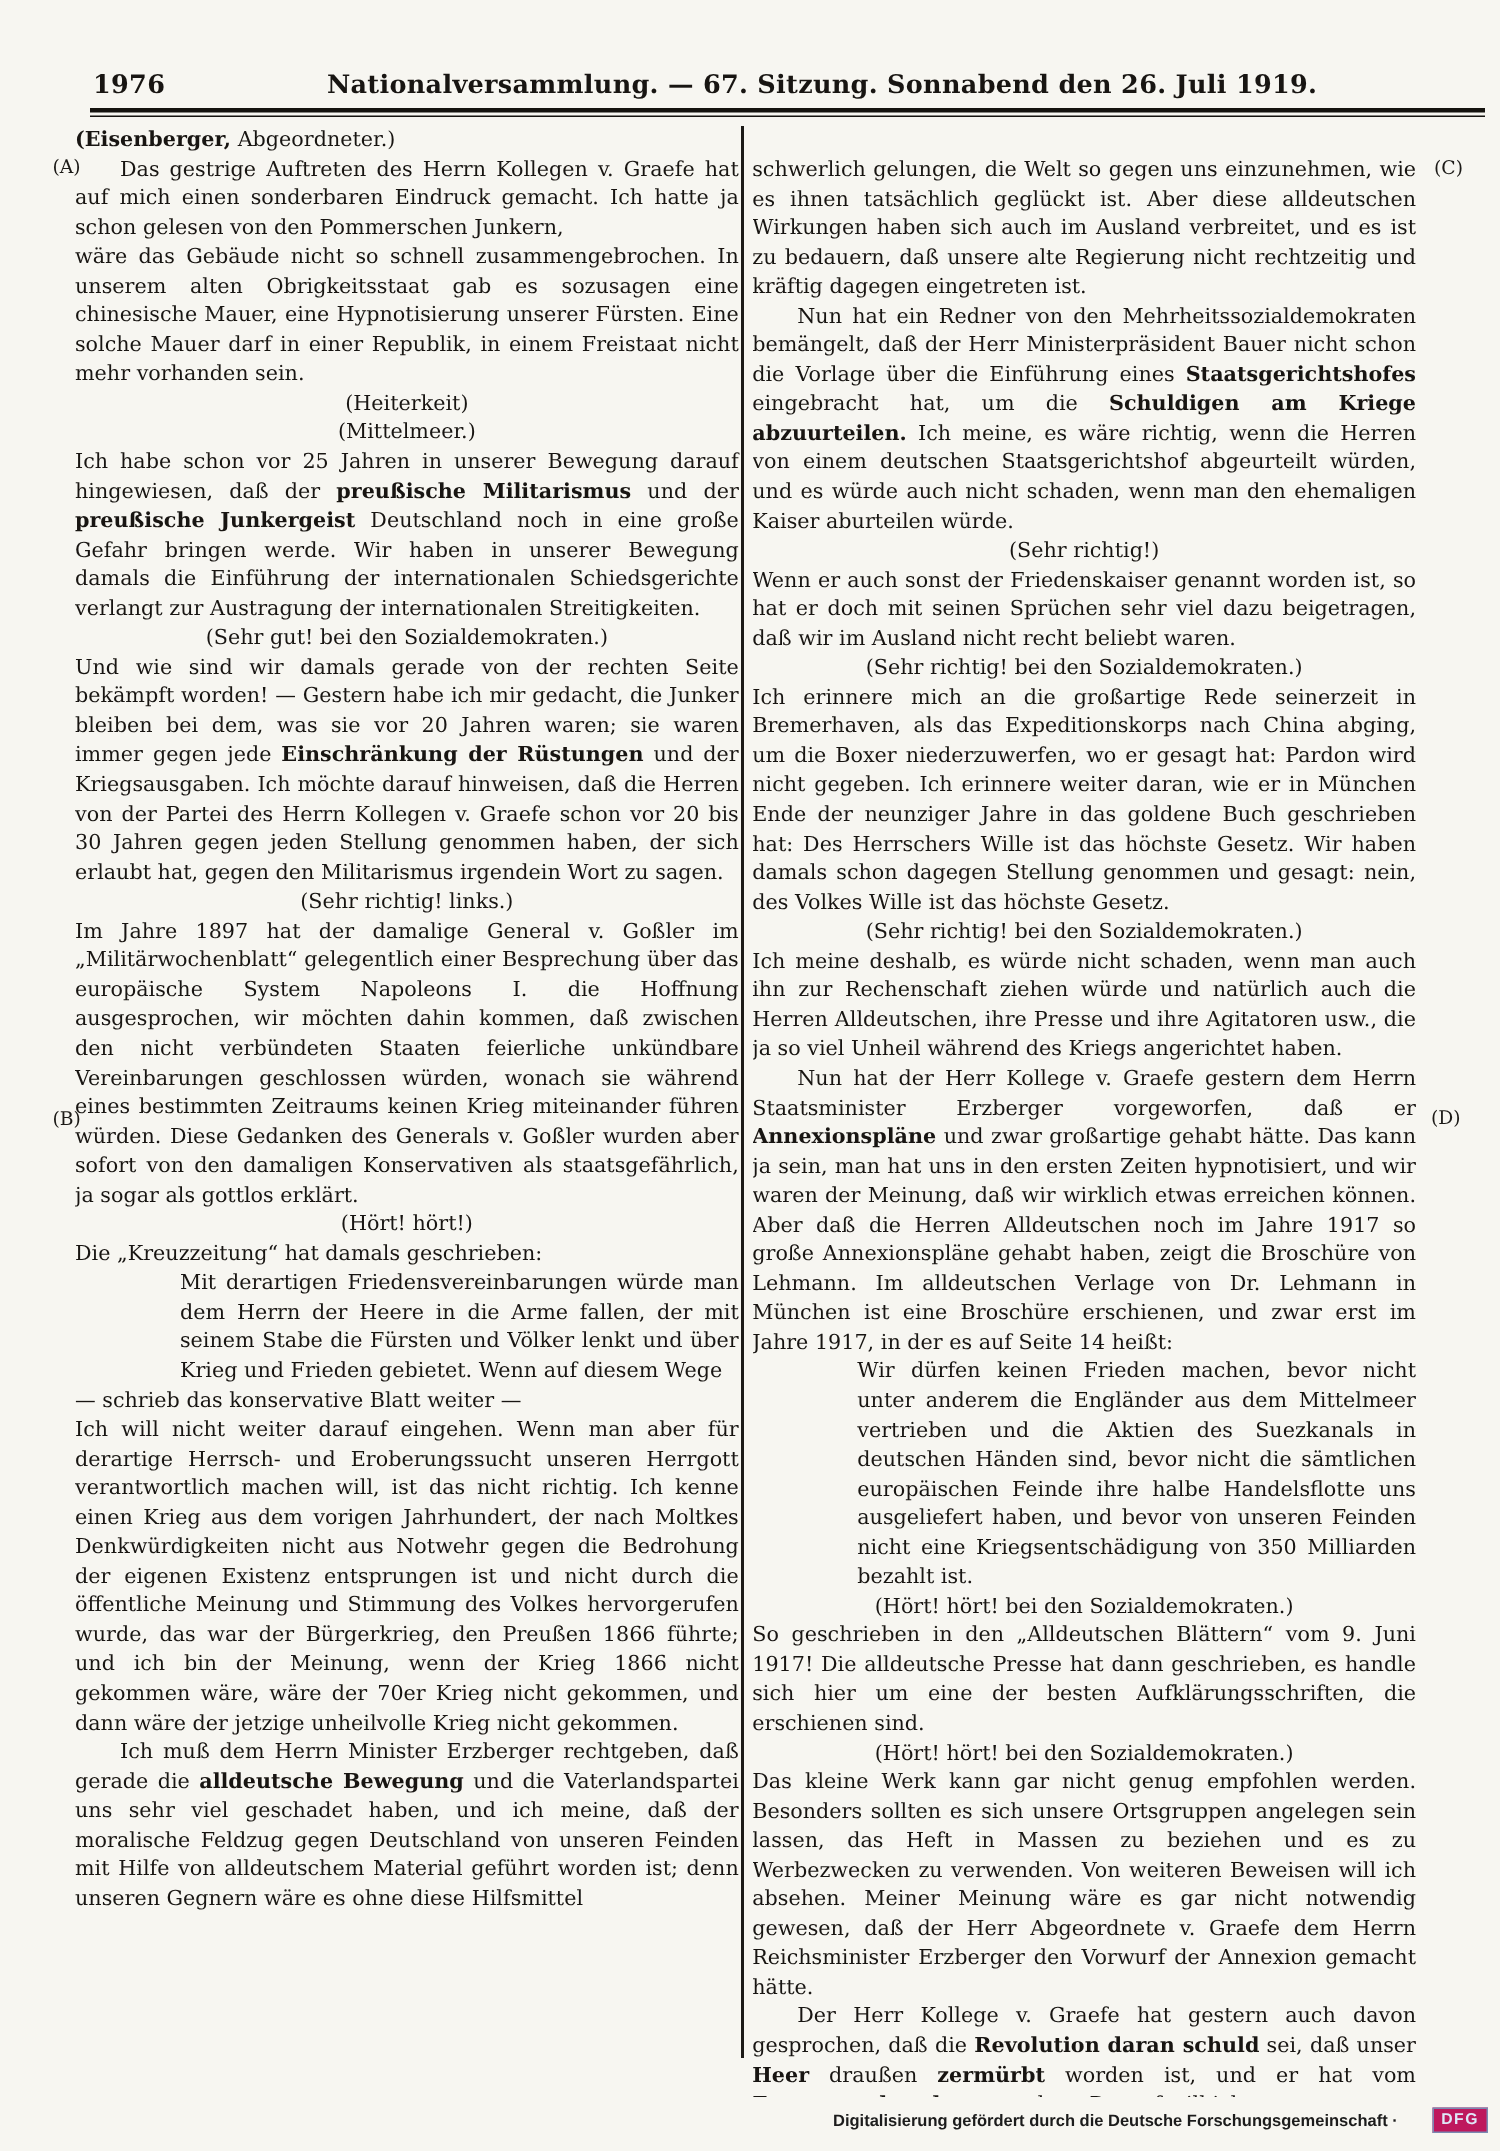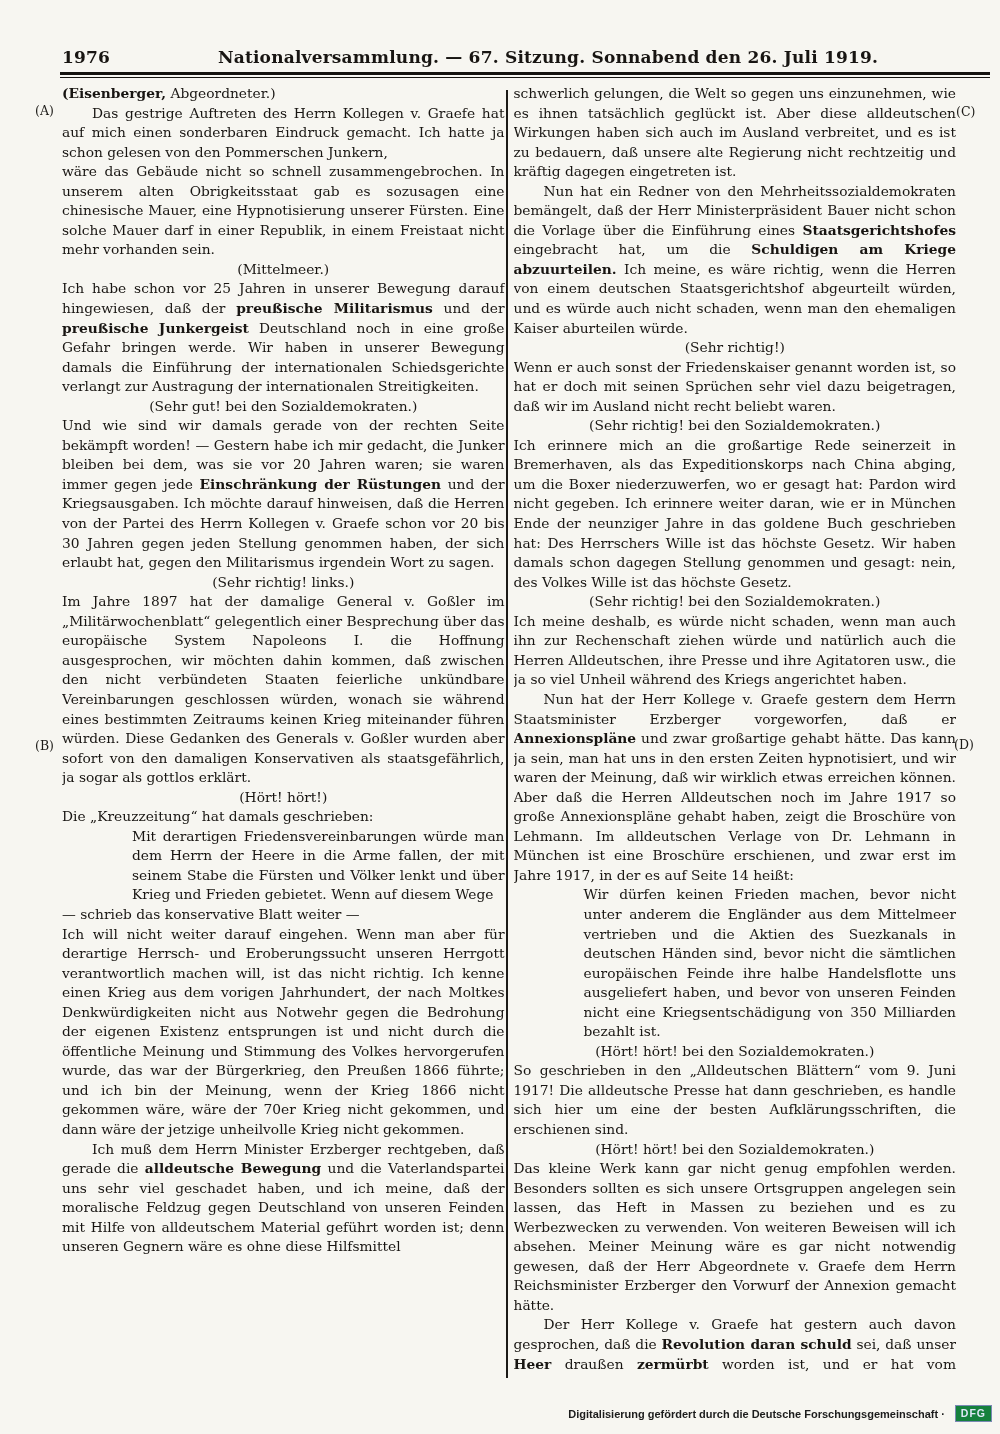--- a/index.html
+++ b/index.html
@@ -16,23 +16,22 @@
     font-weight:bold;font-size:17px;letter-spacing:.2px;
   }
   .pagenum{min-width:38px}
   .header-title{flex:1;text-align:center}
   .rule{
     position:absolute;left:60px;right:10px;top:72px;height:2px;
     border-top:3px solid #15130f;border-bottom:1px solid #15130f;
   }
   
   .columns{
-    position:absolute;left:62px;top:84px;width:894px;height:1294px;
+    position:absolute;left:50px;top:84px;width:894px;height:1294px;
     display:flex;
-    align-items:flex-end;
   }
   .col{
     width:443px;height:100%;overflow:hidden;
     text-align:justify;font-size:13.8px;line-height:19.55px;
     hyphens:auto;-webkit-hyphens:auto;
   }
   .divider{
     width:0;border-left:2px solid #1c1a17;height:1288px;
     margin-left:1px;margin-right:6px;
   }
@@ -49,21 +48,21 @@
     position:absolute;font-size:12.5px;color:#1c1a17;
     font-family:"DejaVu Serif", serif;
   }
   .ml-a{left:35px;top:103px}
   .ml-b{left:35px;top:738px}
   .ml-c{left:956px;top:104px}
   .ml-d{left:954px;top:737px}
   
   .footer{
     position:absolute;right:8px;top:1405px;
-    display:flex;align-items:center;gap:10px;
+    display:flex;align-items:center;gap:23px;
     font-family:"Liberation Sans", sans-serif;
     font-size:11px;font-weight:bold;color:#1c1c1c;
   }
   .dfg-badge{
     display:inline-block;padding:1px 5px 2px 5px;
     font-size:10.5px;font-weight:bold;letter-spacing:1px;
     color:#dfe7f8;border:1px solid #7a89b3;
   }
 </style>
 </head>
@@ -79,20 +78,21 @@
 <span class="mlabel ml-a">(A)</span>
 <span class="mlabel ml-b">(B)</span>
 <span class="mlabel ml-c">(C)</span>
 <span class="mlabel ml-d">(D)</span>
 
 <div class="columns">
   <div class="col col-left">
       <div class="speaker"><span class="b">(Eisenberger,</span><span> Abgeordneter.)</span></div>
       <div class="para indent"><span>Das gestrige Auftreten des Herrn Kollegen v. Graefe hat auf mich einen sonderbaren Eindruck gemacht. Ich hatte ja schon gelesen von den Pommerschen Junkern,</span></div>
       <div class="para"><span>wäre das Gebäude nicht so schnell zusammengebrochen. In unserem alten Obrigkeitsstaat gab es sozusagen eine chinesische Mauer, eine Hypnotisierung unserer Fürsten. Eine solche Mauer darf in einer Republik, in einem Freistaat nicht mehr vorhanden sein.</span></div>
+      <div class="stage"><span>(Heiterkeit)</span></div>
       <div class="stage"><span>(Mittelmeer.)</span></div>
       <div class="para"><span>Ich habe schon vor 25 Jahren in unserer Bewegung darauf hingewiesen, daß der </span><span class="b">preußische Militarismus</span><span> und der </span><span class="b">preußische Junkergeist</span><span> Deutschland noch in eine große Gefahr bringen werde. Wir haben in unserer Bewegung damals die Einführung der internationalen Schiedsgerichte verlangt zur Austragung der internationalen Streitigkeiten.</span></div>
       <div class="stage"><span>(Sehr gut! bei den Sozialdemokraten.)</span></div>
       <div class="para"><span>Und wie sind wir damals gerade von der rechten Seite bekämpft worden! — Gestern habe ich mir gedacht, die Junker bleiben bei dem, was sie vor 20 Jahren waren; sie waren immer gegen jede </span><span class="b">Einschränkung der Rüstungen</span><span> und der Kriegsausgaben. Ich möchte darauf hinweisen, daß die Herren von der Partei des Herrn Kollegen v. Graefe schon vor 20 bis 30 Jahren gegen jeden Stellung genommen haben, der sich erlaubt hat, gegen den Militarismus irgendein Wort zu sagen.</span></div>
       <div class="stage"><span>(Sehr richtig! links.)</span></div>
       <div class="para"><span>Im Jahre 1897 hat der damalige General v. Goßler im „Militärwochenblatt“ gelegentlich einer Besprechung über das europäische System Napoleons I. die Hoffnung ausgesprochen, wir möchten dahin kommen, daß zwischen den nicht verbündeten Staaten feierliche unkündbare Vereinbarungen geschlossen würden, wonach sie während eines bestimmten Zeitraums keinen Krieg miteinander führen würden. Diese Gedanken des Generals v. Goßler wurden aber sofort von den damaligen Konservativen als staatsgefährlich, ja sogar als gottlos erklärt.</span></div>
       <div class="stage"><span>(Hört! hört!)</span></div>
       <div class="para"><span>Die „Kreuzzeitung“ hat damals geschrieben:</span></div>
       <div class="quote"><span>Mit derartigen Friedensvereinbarungen würde man dem Herrn der Heere in die Arme fallen, der mit seinem Stabe die Fürsten und Völker lenkt und über Krieg und Frieden gebietet. Wenn auf diesem Wege</span></div>
       <div class="dashline"><span>— schrieb das konservative Blatt weiter —</span></div>
@@ -114,14 +114,14 @@
       <div class="stage"><span>(Hört! hört! bei den Sozialdemokraten.)</span></div>
       <div class="para"><span>So geschrieben in den „Alldeutschen Blättern“ vom 9. Juni 1917! Die alldeutsche Presse hat dann geschrieben, es handle sich hier um eine der besten Aufklärungsschriften, die erschienen sind.</span></div>
       <div class="stage"><span>(Hört! hört! bei den Sozialdemokraten.)</span></div>
       <div class="para"><span>Das kleine Werk kann gar nicht genug empfohlen werden. Besonders sollten es sich unsere Ortsgruppen angelegen sein lassen, das Heft in Massen zu beziehen und es zu Werbezwecken zu verwenden. Von weiteren Beweisen will ich absehen. Meiner Meinung wäre es gar nicht notwendig gewesen, daß der Herr Abgeordnete v. Graefe dem Herrn Reichsminister Erzberger den Vorwurf der Annexion gemacht hätte.</span></div>
       <div class="para indent"><span>Der Herr Kollege v. Graefe hat gestern auch davon gesprochen, daß die </span><span class="b">Revolution daran schuld</span><span> sei, daß unser </span><span class="b">Heer</span><span> draußen </span><span class="b">zermürbt</span><span> worden ist, und er hat vom </span><span class="b">Zusammenbruch</span><span> gesprochen. Darauf will ich ganz</span></div>
     </div>
 </div>
 
 <div class="footer">
   <span>Digitalisierung gefördert durch die Deutsche Forschungsgemeinschaft ·</span>
-  <span class="dfg-badge" style="background: #15803d;">DFG</span>
+  <span class="dfg-badge" style="background: #be185d;">DFG</span>
 </div>
 
 </body></html>

